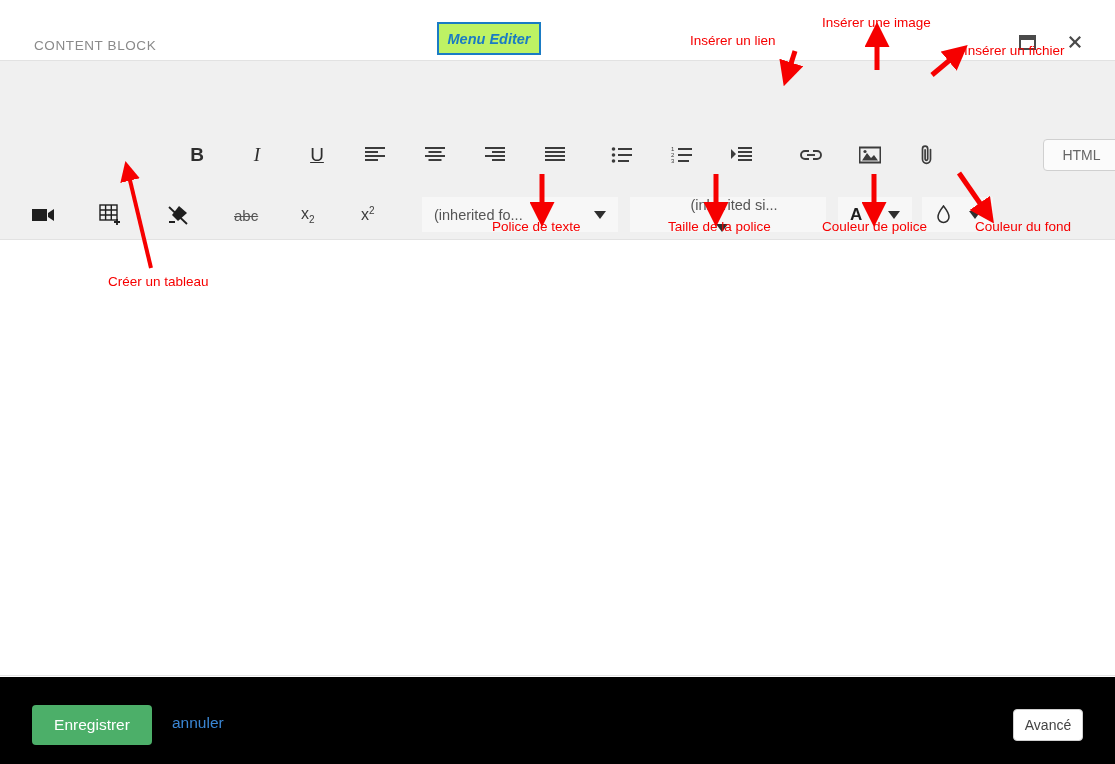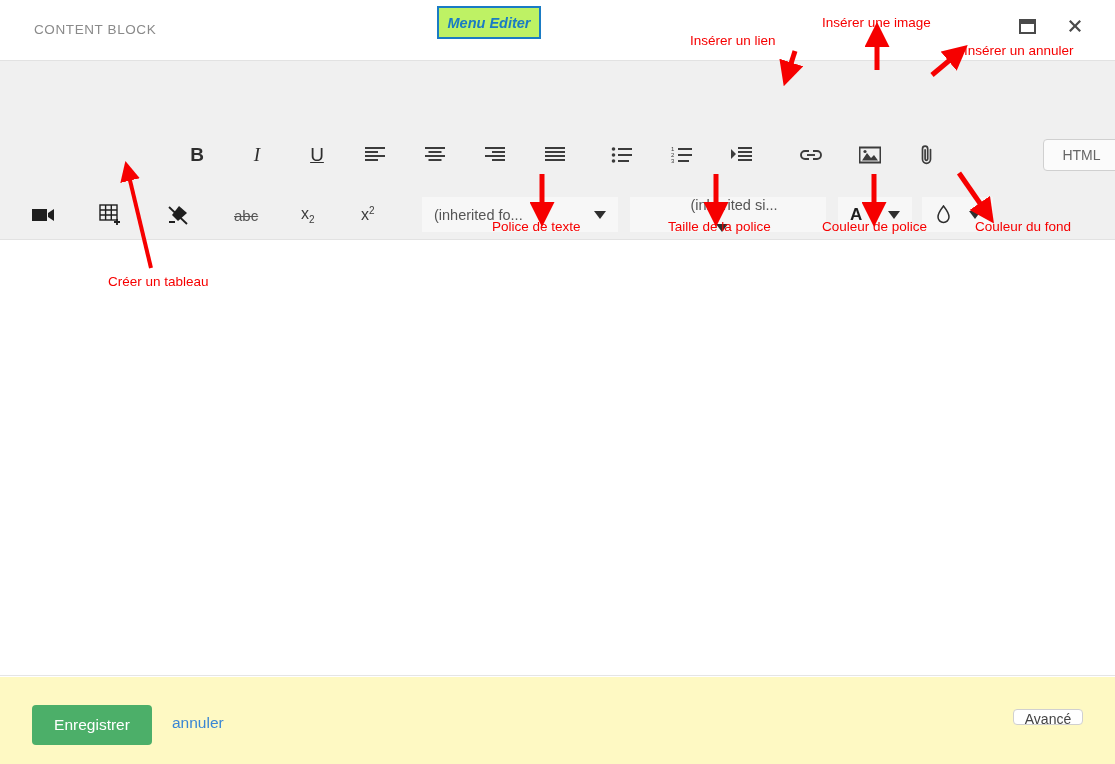--- a/index.html
+++ b/index.html
@@ -14,20 +14,21 @@
     -webkit-font-smoothing: antialiased;
     position: relative;
     overflow: hidden;
   }
 
   
   .header {
     height: 76px;
     background: #ffffff;
     position: relative;
+    margin-top: 16px;
   }
   .header-title {
     position: absolute;
     left: 34px;
     top: 22px;
     font-size: 13.5px;
     letter-spacing: .6px;
     color: #8a8a8a;
   }
   .menu-editer-badge {
@@ -202,21 +203,21 @@
     box-sizing: border-box;
   }
 
   
   .footer {
     position: absolute;
     left: 0;
     top: 677px;
     width: 1115px;
     height: 87px;
-    background: #fef9c3;
+    background: #000000;
   }
   .save-btn {
     position: absolute;
     left: 32px;
     top: 28px;
     width: 120px;
     height: 40px;
     background: #4caf69;
     border: none;
     border-radius: 4px;
@@ -231,21 +232,21 @@
     top: 37px;
     font-size: 15.5px;
     color: #3a86d4;
     cursor: pointer;
   }
   .advanced-btn {
     position: absolute;
     left: 1013px;
     top: 32px;
     width: 70px;
-    height: 16px;
+    height: 32px;
     border: 1px solid #d0d0d0;
     border-radius: 4px;
     background: #ffffff;
     font-size: 14px;
     font-family: "Liberation Sans", sans-serif;
     color: #444;
     cursor: pointer;
     box-sizing: border-box;
   }
 
@@ -520,19 +521,19 @@
 
     <line x1="874" y1="174" x2="874" y2="213" stroke="#f60000" stroke-width="5" marker-end="url(#ah)"></line>
 
     <line x1="959" y1="173" x2="986" y2="212" stroke="#f60000" stroke-width="5" marker-end="url(#ah)"></line>
 
     <line x1="151" y1="268" x2="128" y2="172" stroke="#f60000" stroke-width="4" marker-end="url(#ah)"></line>
   </svg>
 
   <div class="anno-label" style="left:690px;top:33px">Insérer un lien</div>
   <div class="anno-label" style="left:822px;top:15px">Insérer une image</div>
-  <div class="anno-label" style="left:964px;top:43px">Insérer un annuler</div>
+  <div class="anno-label" style="left:964px;top:43px">Insérer un fichier</div>
   <div class="anno-label" style="left:492px;top:219px">Police de texte</div>
   <div class="anno-label" style="left:668px;top:219px">Taille de la police</div>
   <div class="anno-label" style="left:822px;top:219px">Couleur de police</div>
   <div class="anno-label" style="left:975px;top:219px">Couleur du fond</div>
   <div class="anno-label" style="left:108px;top:274px">Créer un tableau</div>
 </div>
 
 </body></html>

